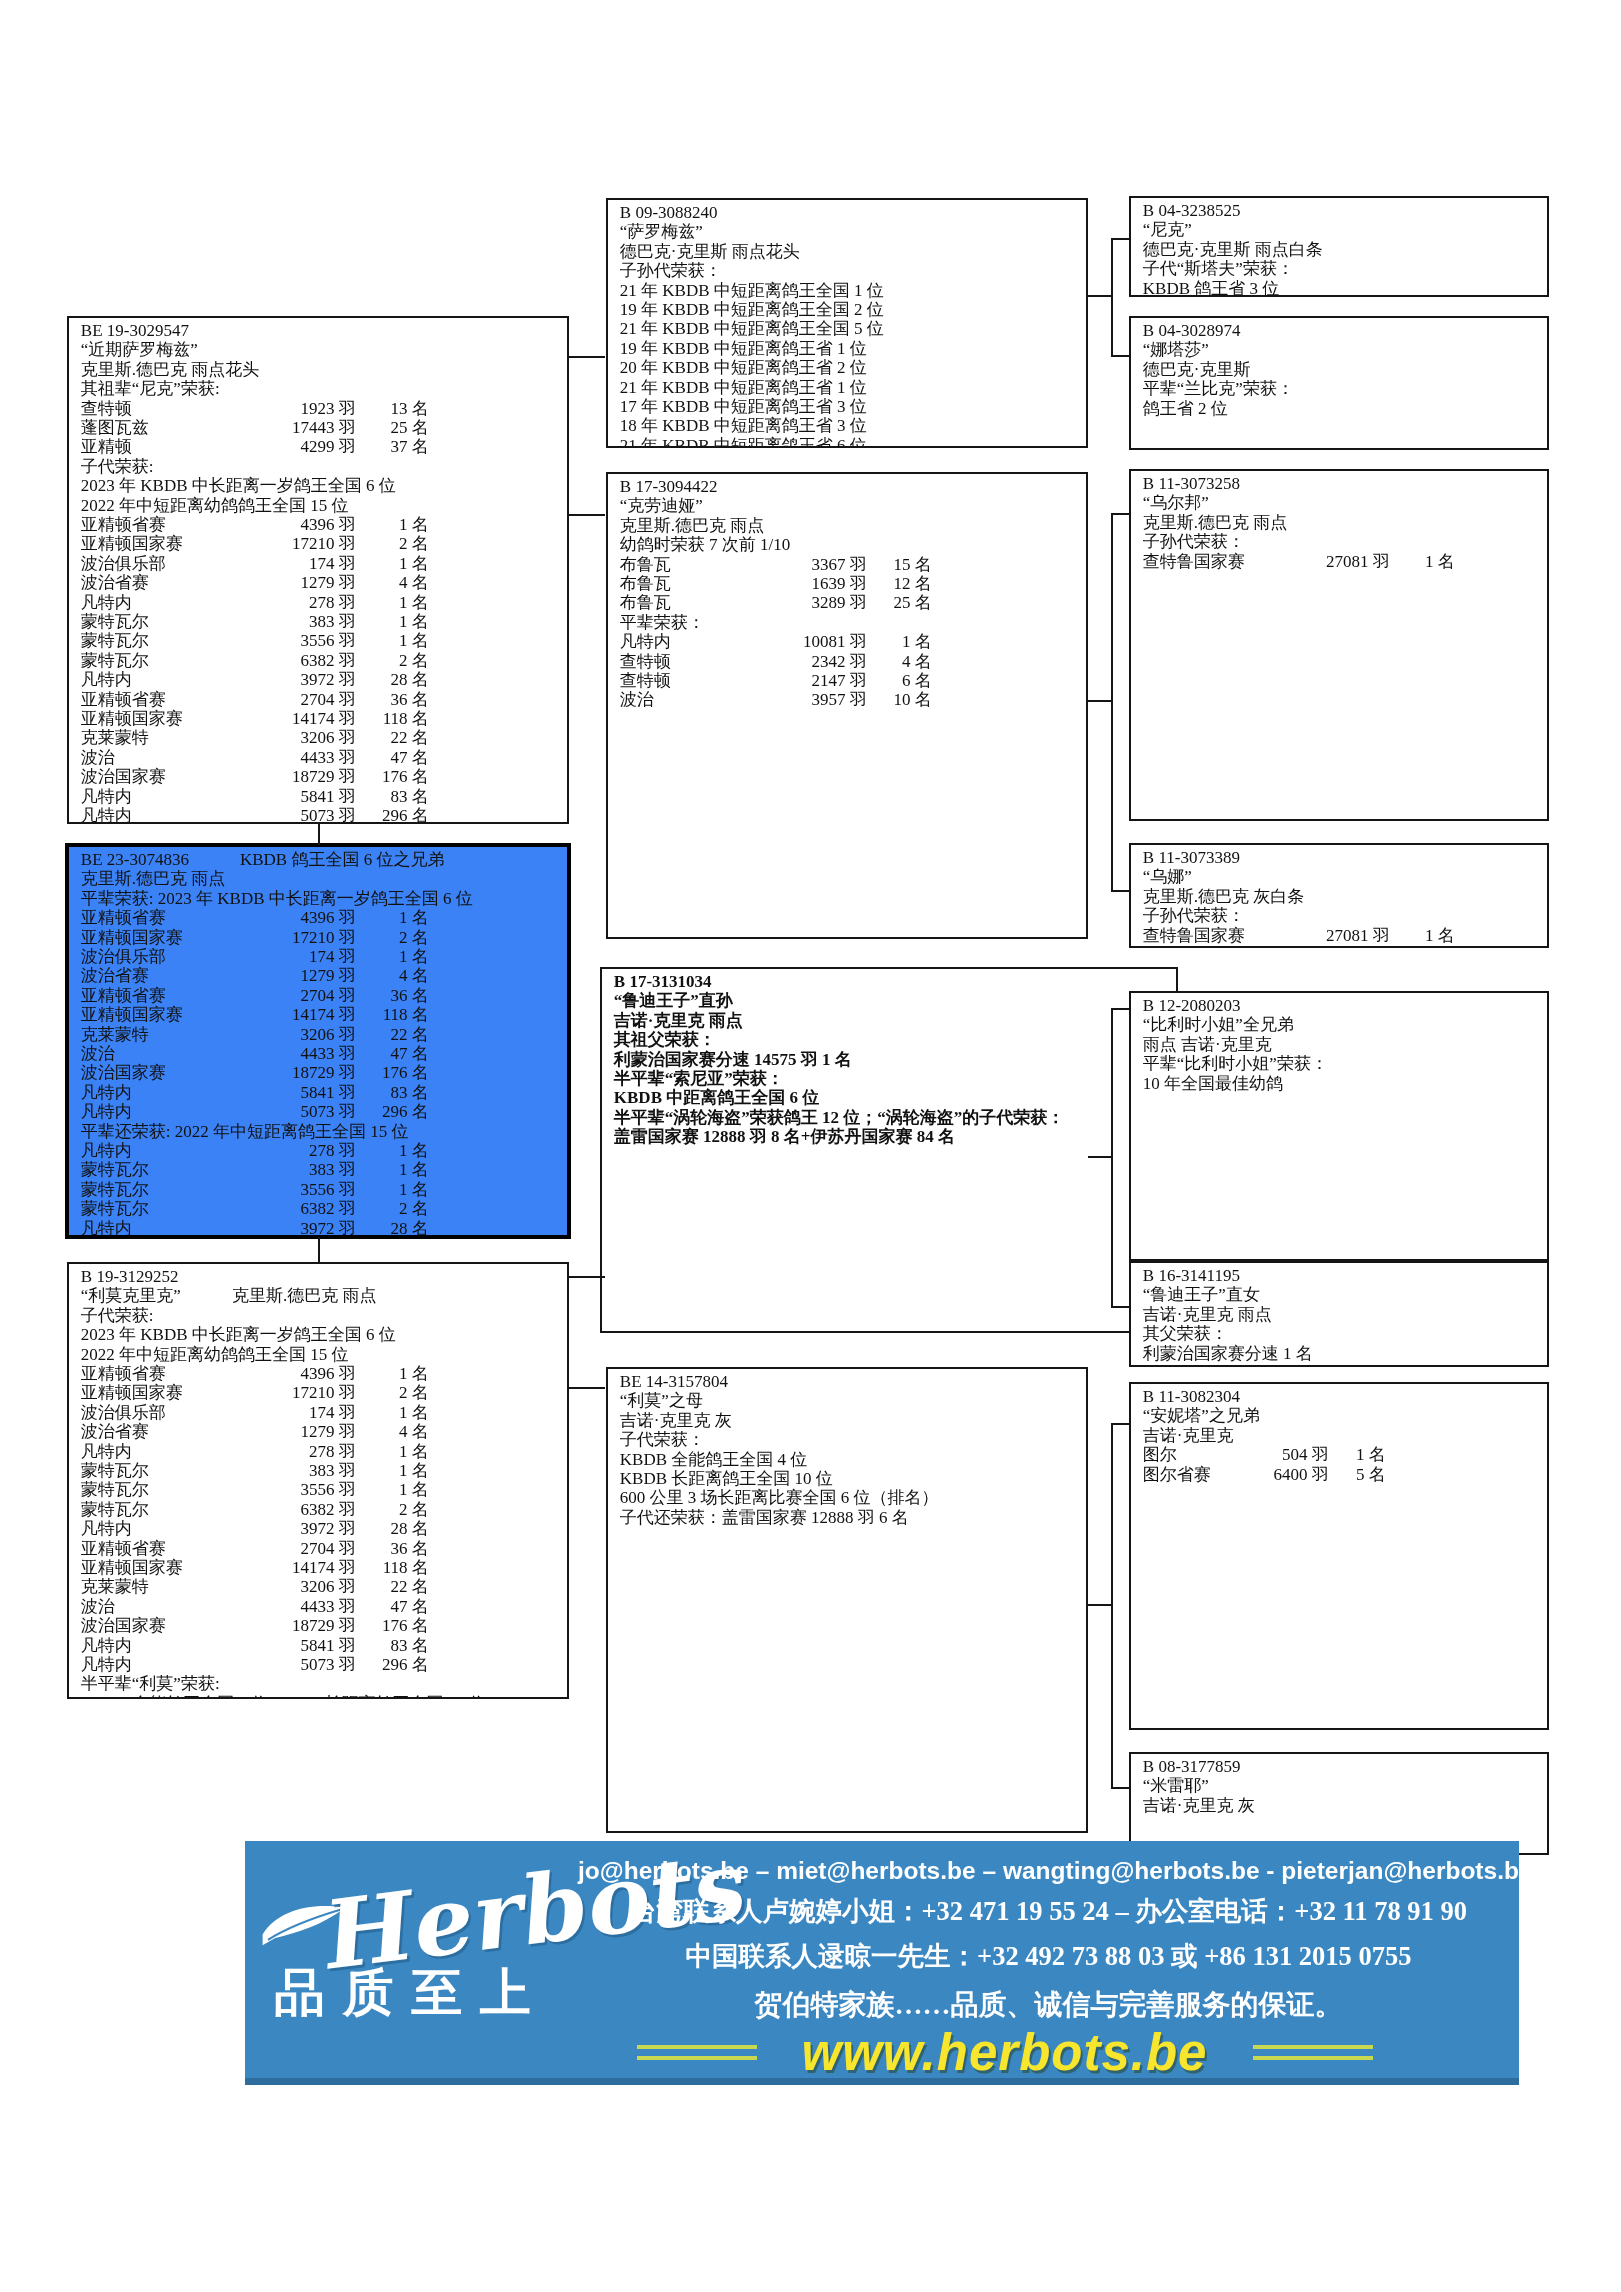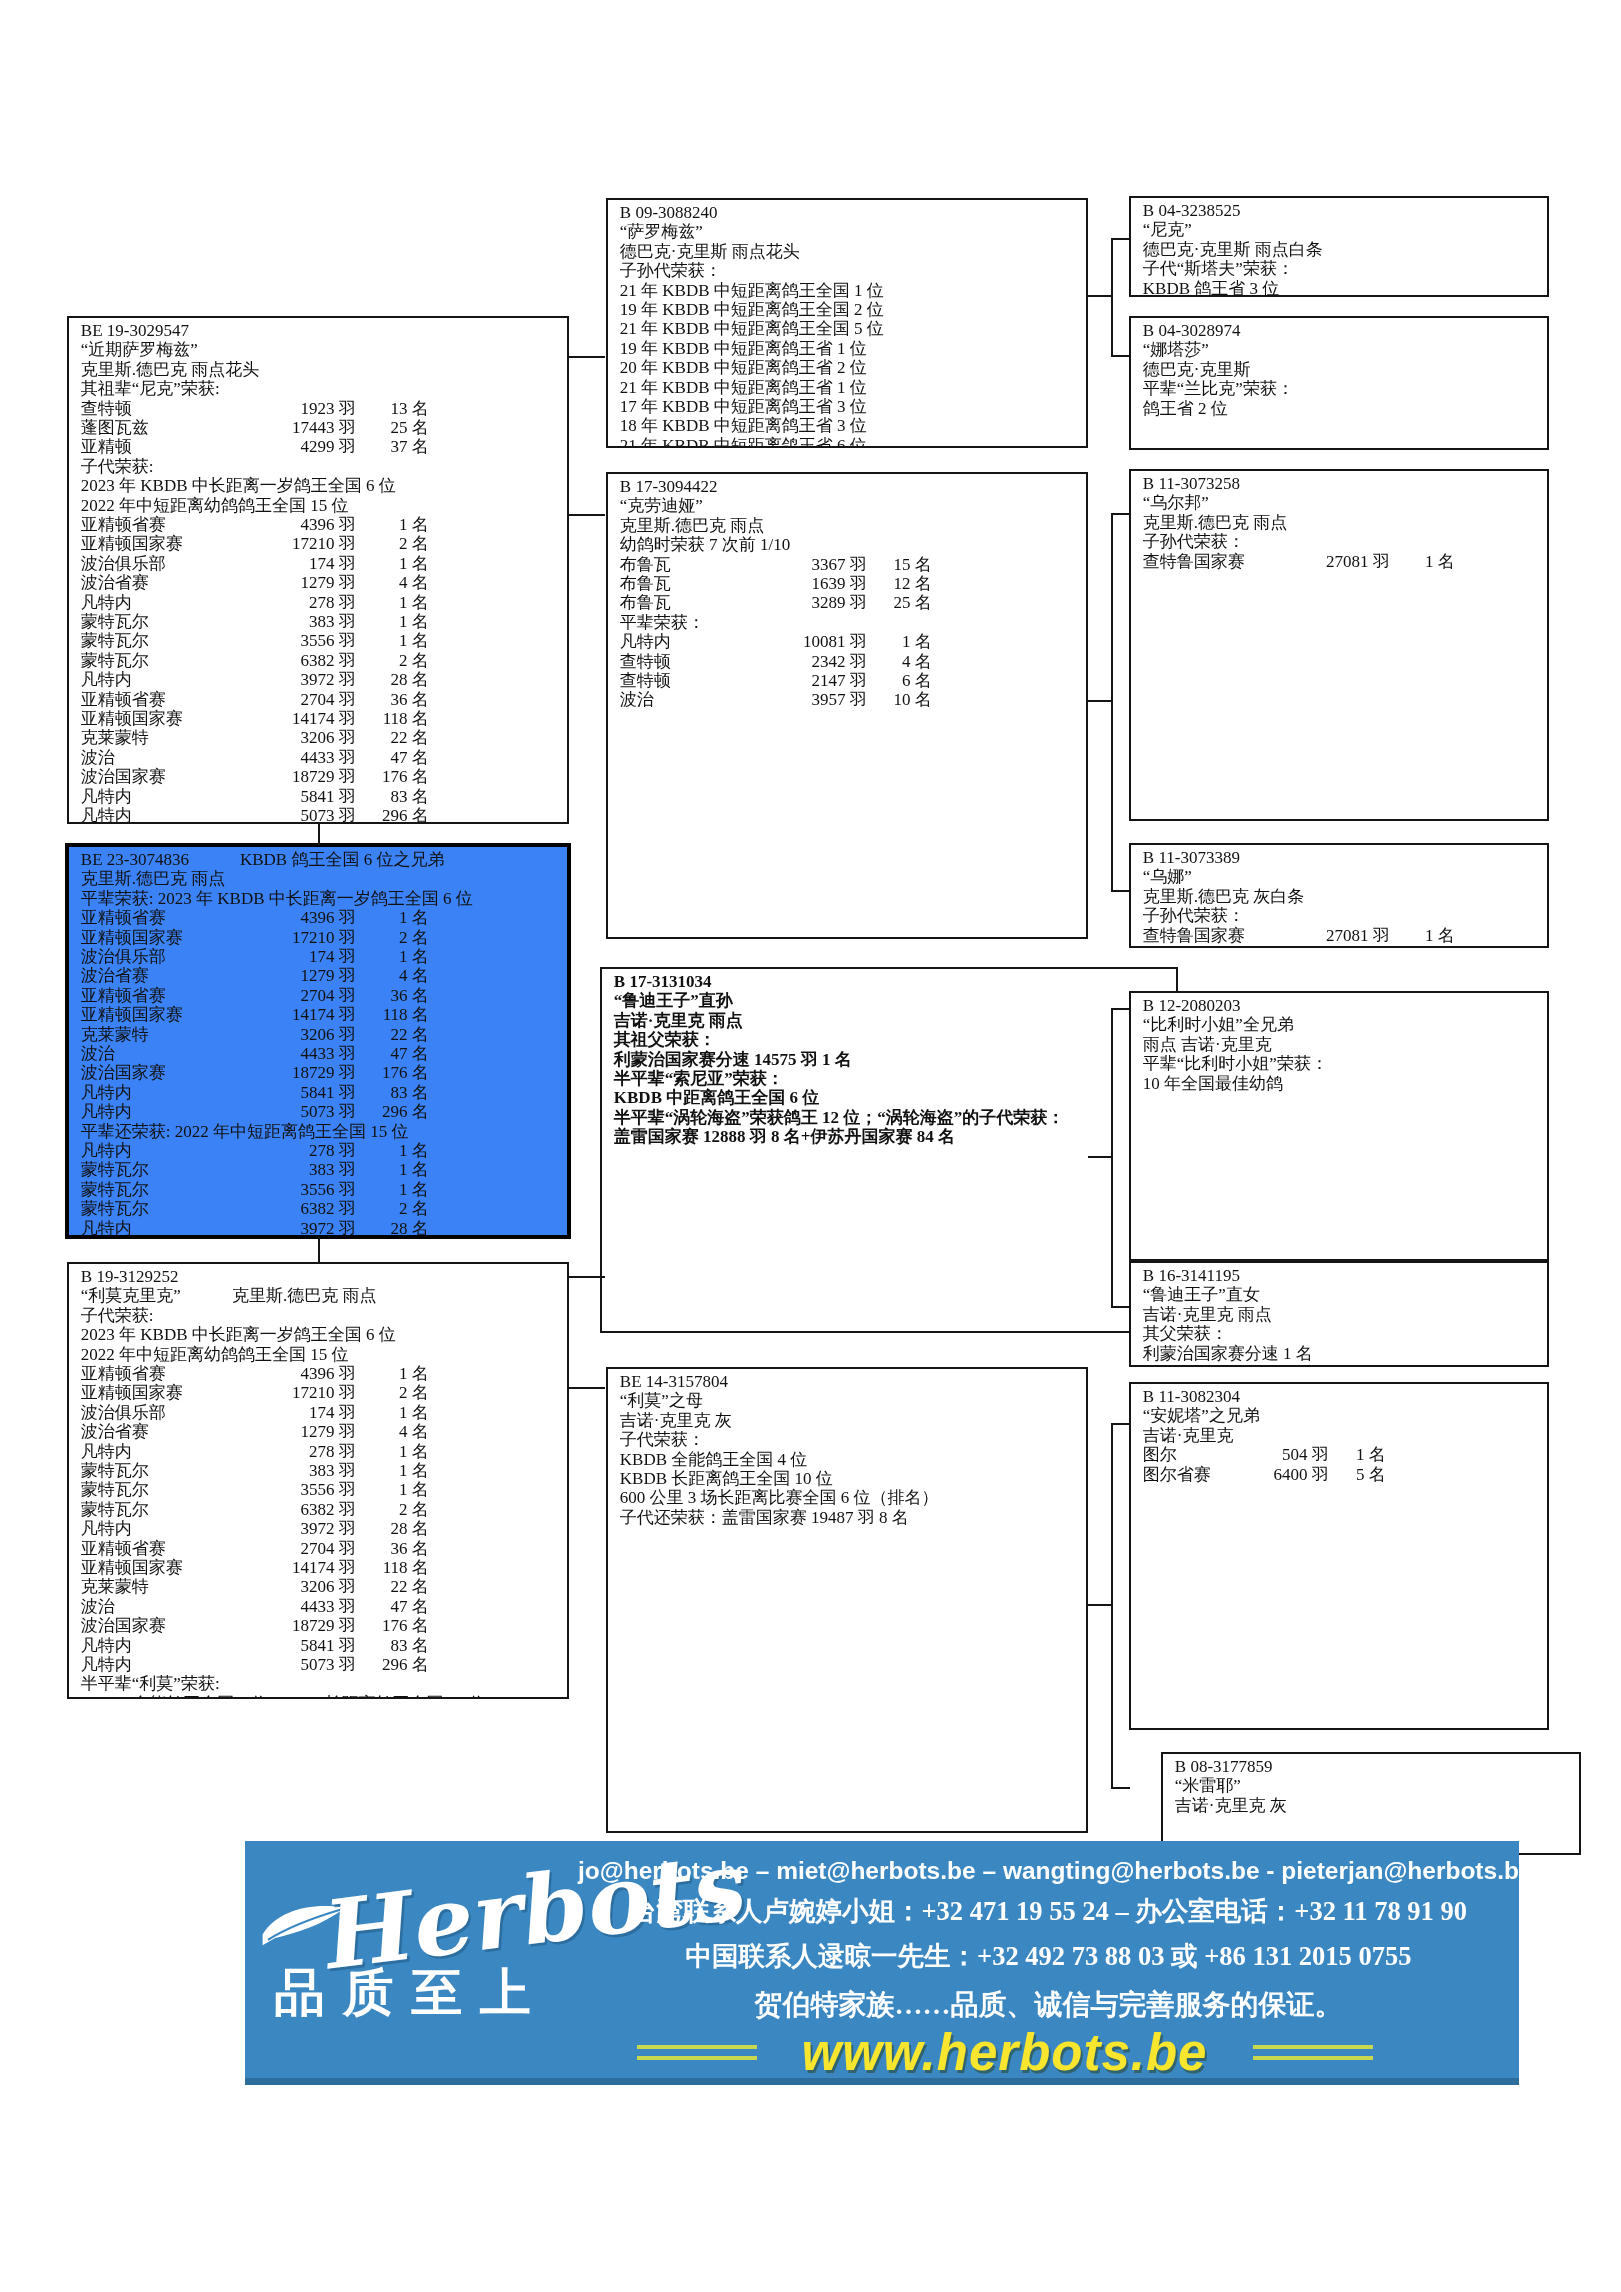--- a/index.html
+++ b/index.html
@@ -400,21 +400,21 @@
     <div class="tline">盖雷国家赛 12888 羽 8 名+伊苏丹国家赛 84 名</div>
   </div>
 <div class="pbox cols-mid" style="left:606px; top:1367px; width:482px; height:466px;">
     <div class="ring-line"><span>BE 14-3157804</span></div>
     <div class="tline">“利莫”之母</div>
     <div class="tline">吉诺·克里克  灰</div>
     <div class="tline">子代荣获：</div>
     <div class="tline">KBDB 全能鸽王全国 4 位</div>
     <div class="tline">KBDB 长距离鸽王全国 10 位</div>
     <div class="tline">600 公里 3 场长距离比赛全国 6 位（排名）</div>
-    <div class="tline">子代还荣获：盖雷国家赛 19487 羽 8 名</div>
+    <div class="tline">子代还荣获：盖雷国家赛 12888 羽 6 名</div>
   </div>
 
 <div class="pbox cols-mid" style="left:1129px; top:196px;  width:420px; height:101px;">
     <div class="ring-line"><span>B 04-3238525</span></div>
     <div class="tline">“尼克”</div>
     <div class="tline">德巴克·克里斯  雨点白条</div>
     <div class="tline">子代“斯塔夫”荣获：</div>
     <div class="tline">KBDB 鸽王省 3 位</div>
   </div>
 <div class="pbox cols-mid" style="left:1129px; top:316px;  width:420px; height:134px;">
@@ -468,21 +468,21 @@
       <span class="race">图尔</span>
       <span class="birds">504 羽</span>
       <span class="place">1 名</span>
     </div>
     <div class="rrow">
       <span class="race">图尔省赛</span>
       <span class="birds">6400 羽</span>
       <span class="place">5 名</span>
     </div>
   </div>
-<div class="pbox cols-mid" style="left:1129px; top:1752px; width:420px; height:103px;margin-left:32px;">
+<div class="pbox cols-mid" style="left:1129px; top:1752px; width:420px; height:103px;">
     <div class="ring-line"><span>B 08-3177859</span></div>
     <div class="tline">“米雷耶”</div>
     <div class="tline">吉诺·克里克  灰</div>
   </div>
 
 <div class="cline" style="left:318px;top:823px;width:2px;height:21.6px;"></div>
 <div class="cline" style="left:318px;top:1237px;width:2px;height:27.4px;"></div>
 
 <div class="cline" style="left:568px;top:356px;width:37px;height:2px;"></div>
 <div class="cline" style="left:568px;top:514px;width:37px;height:2px;"></div>

